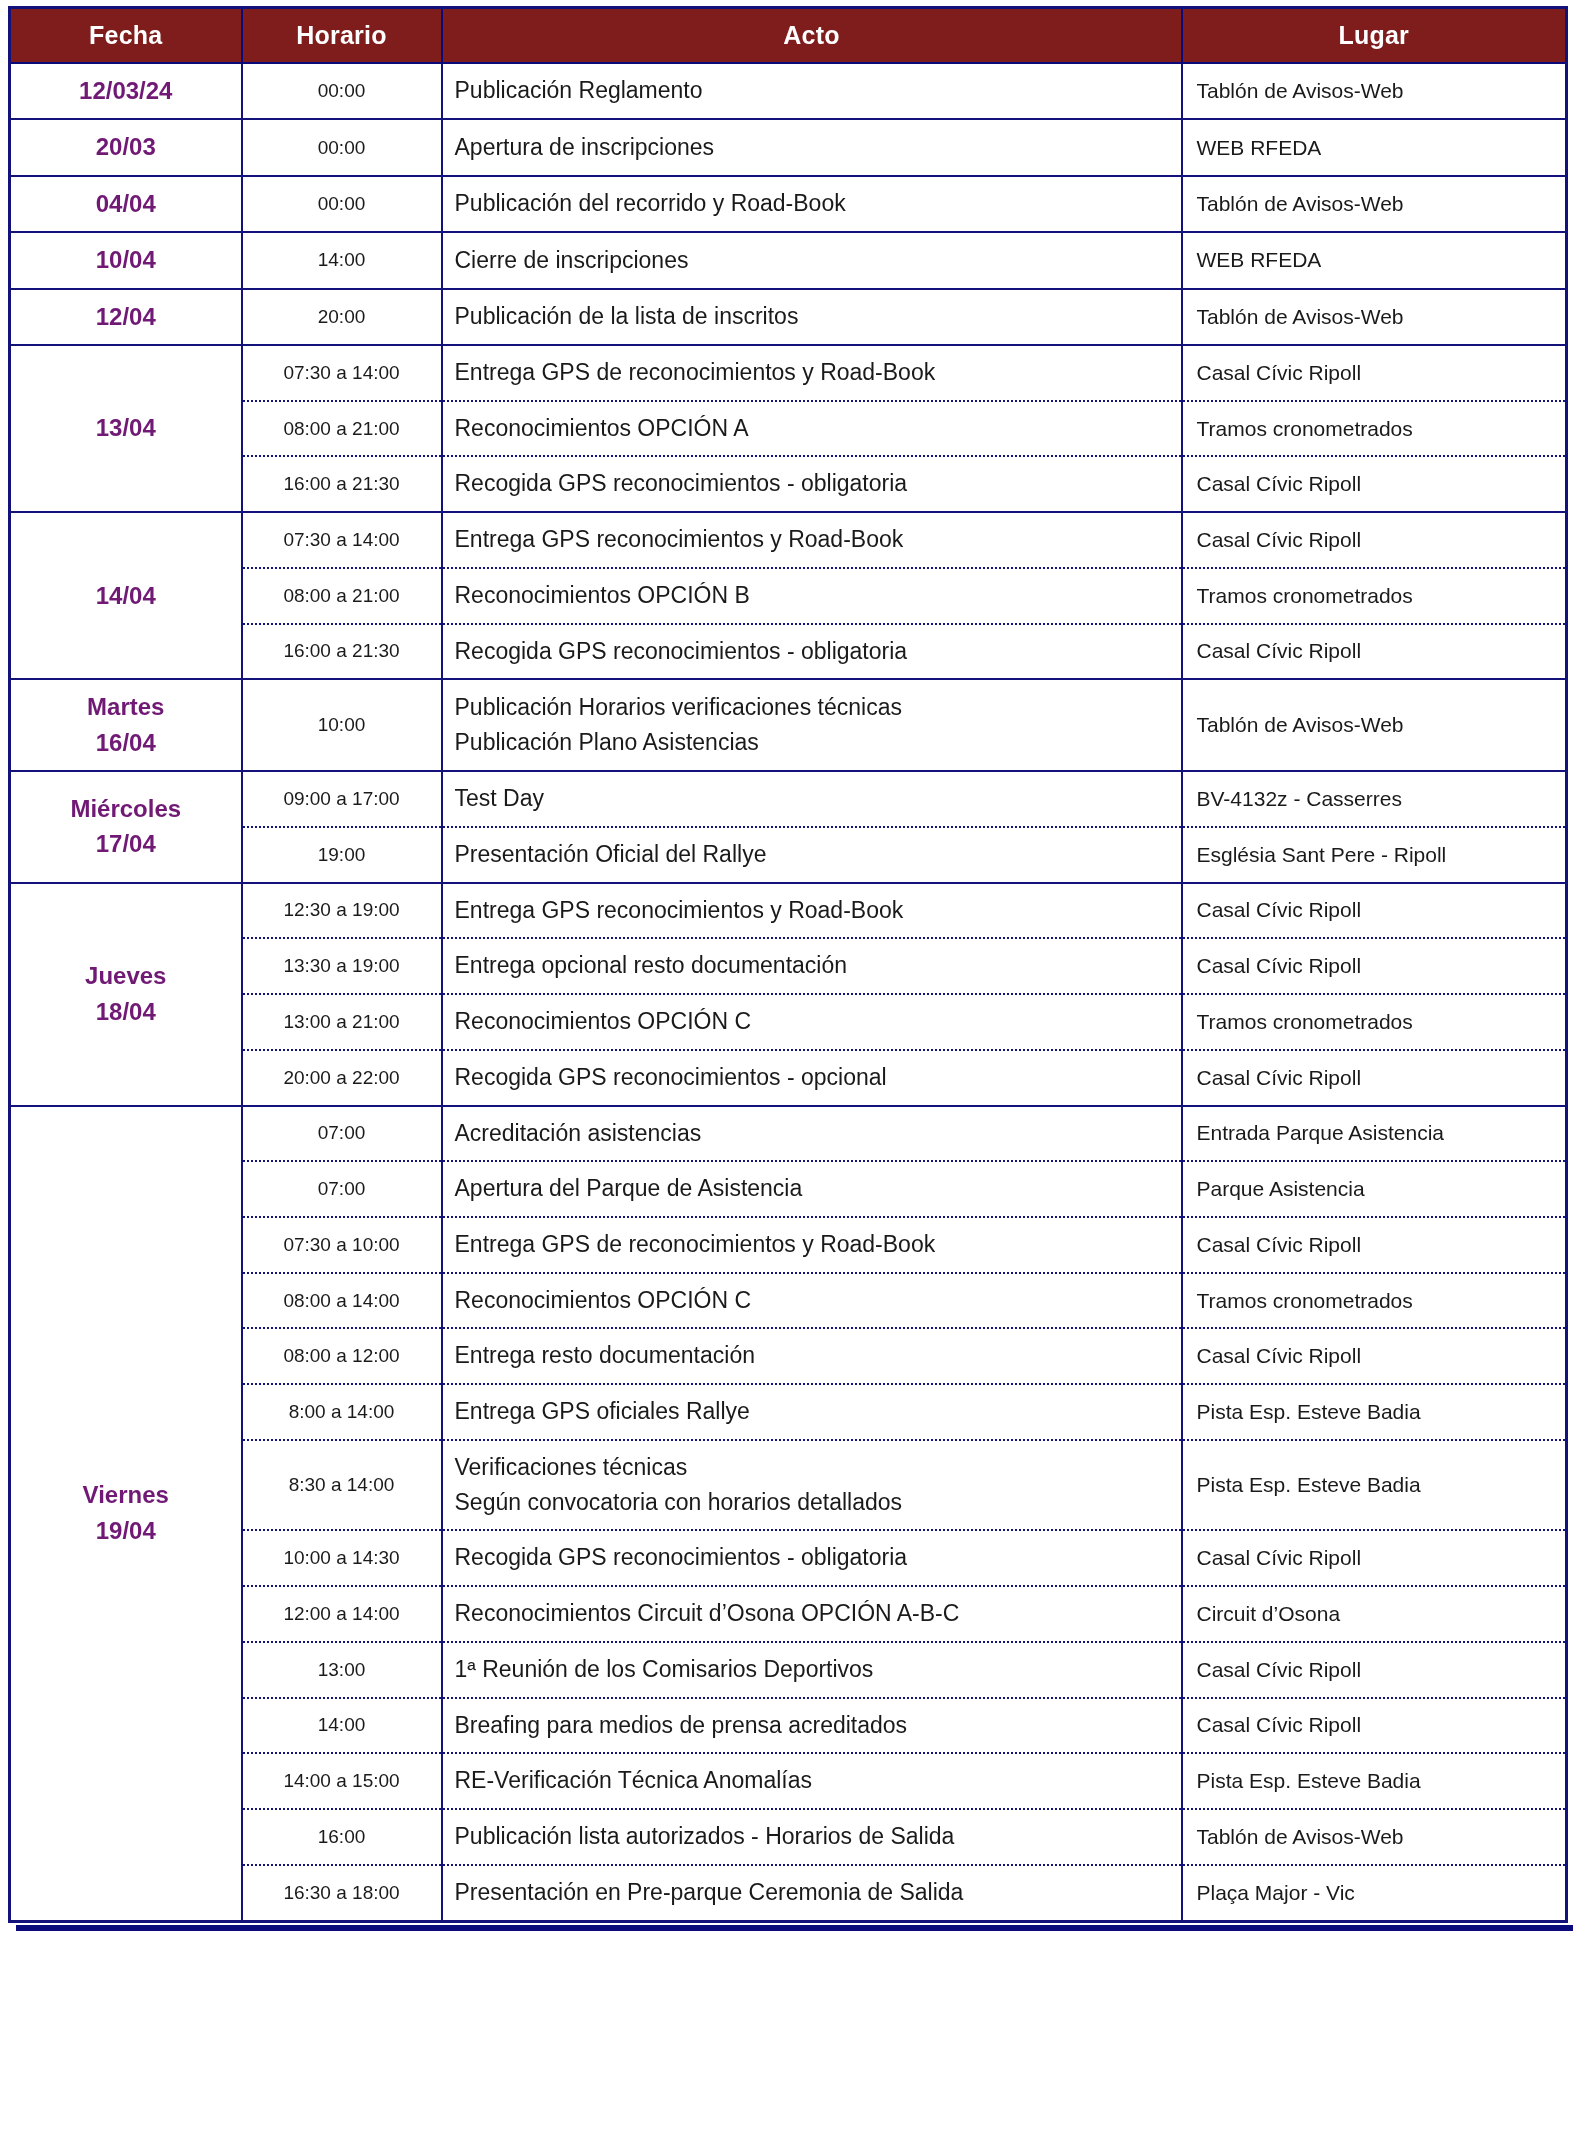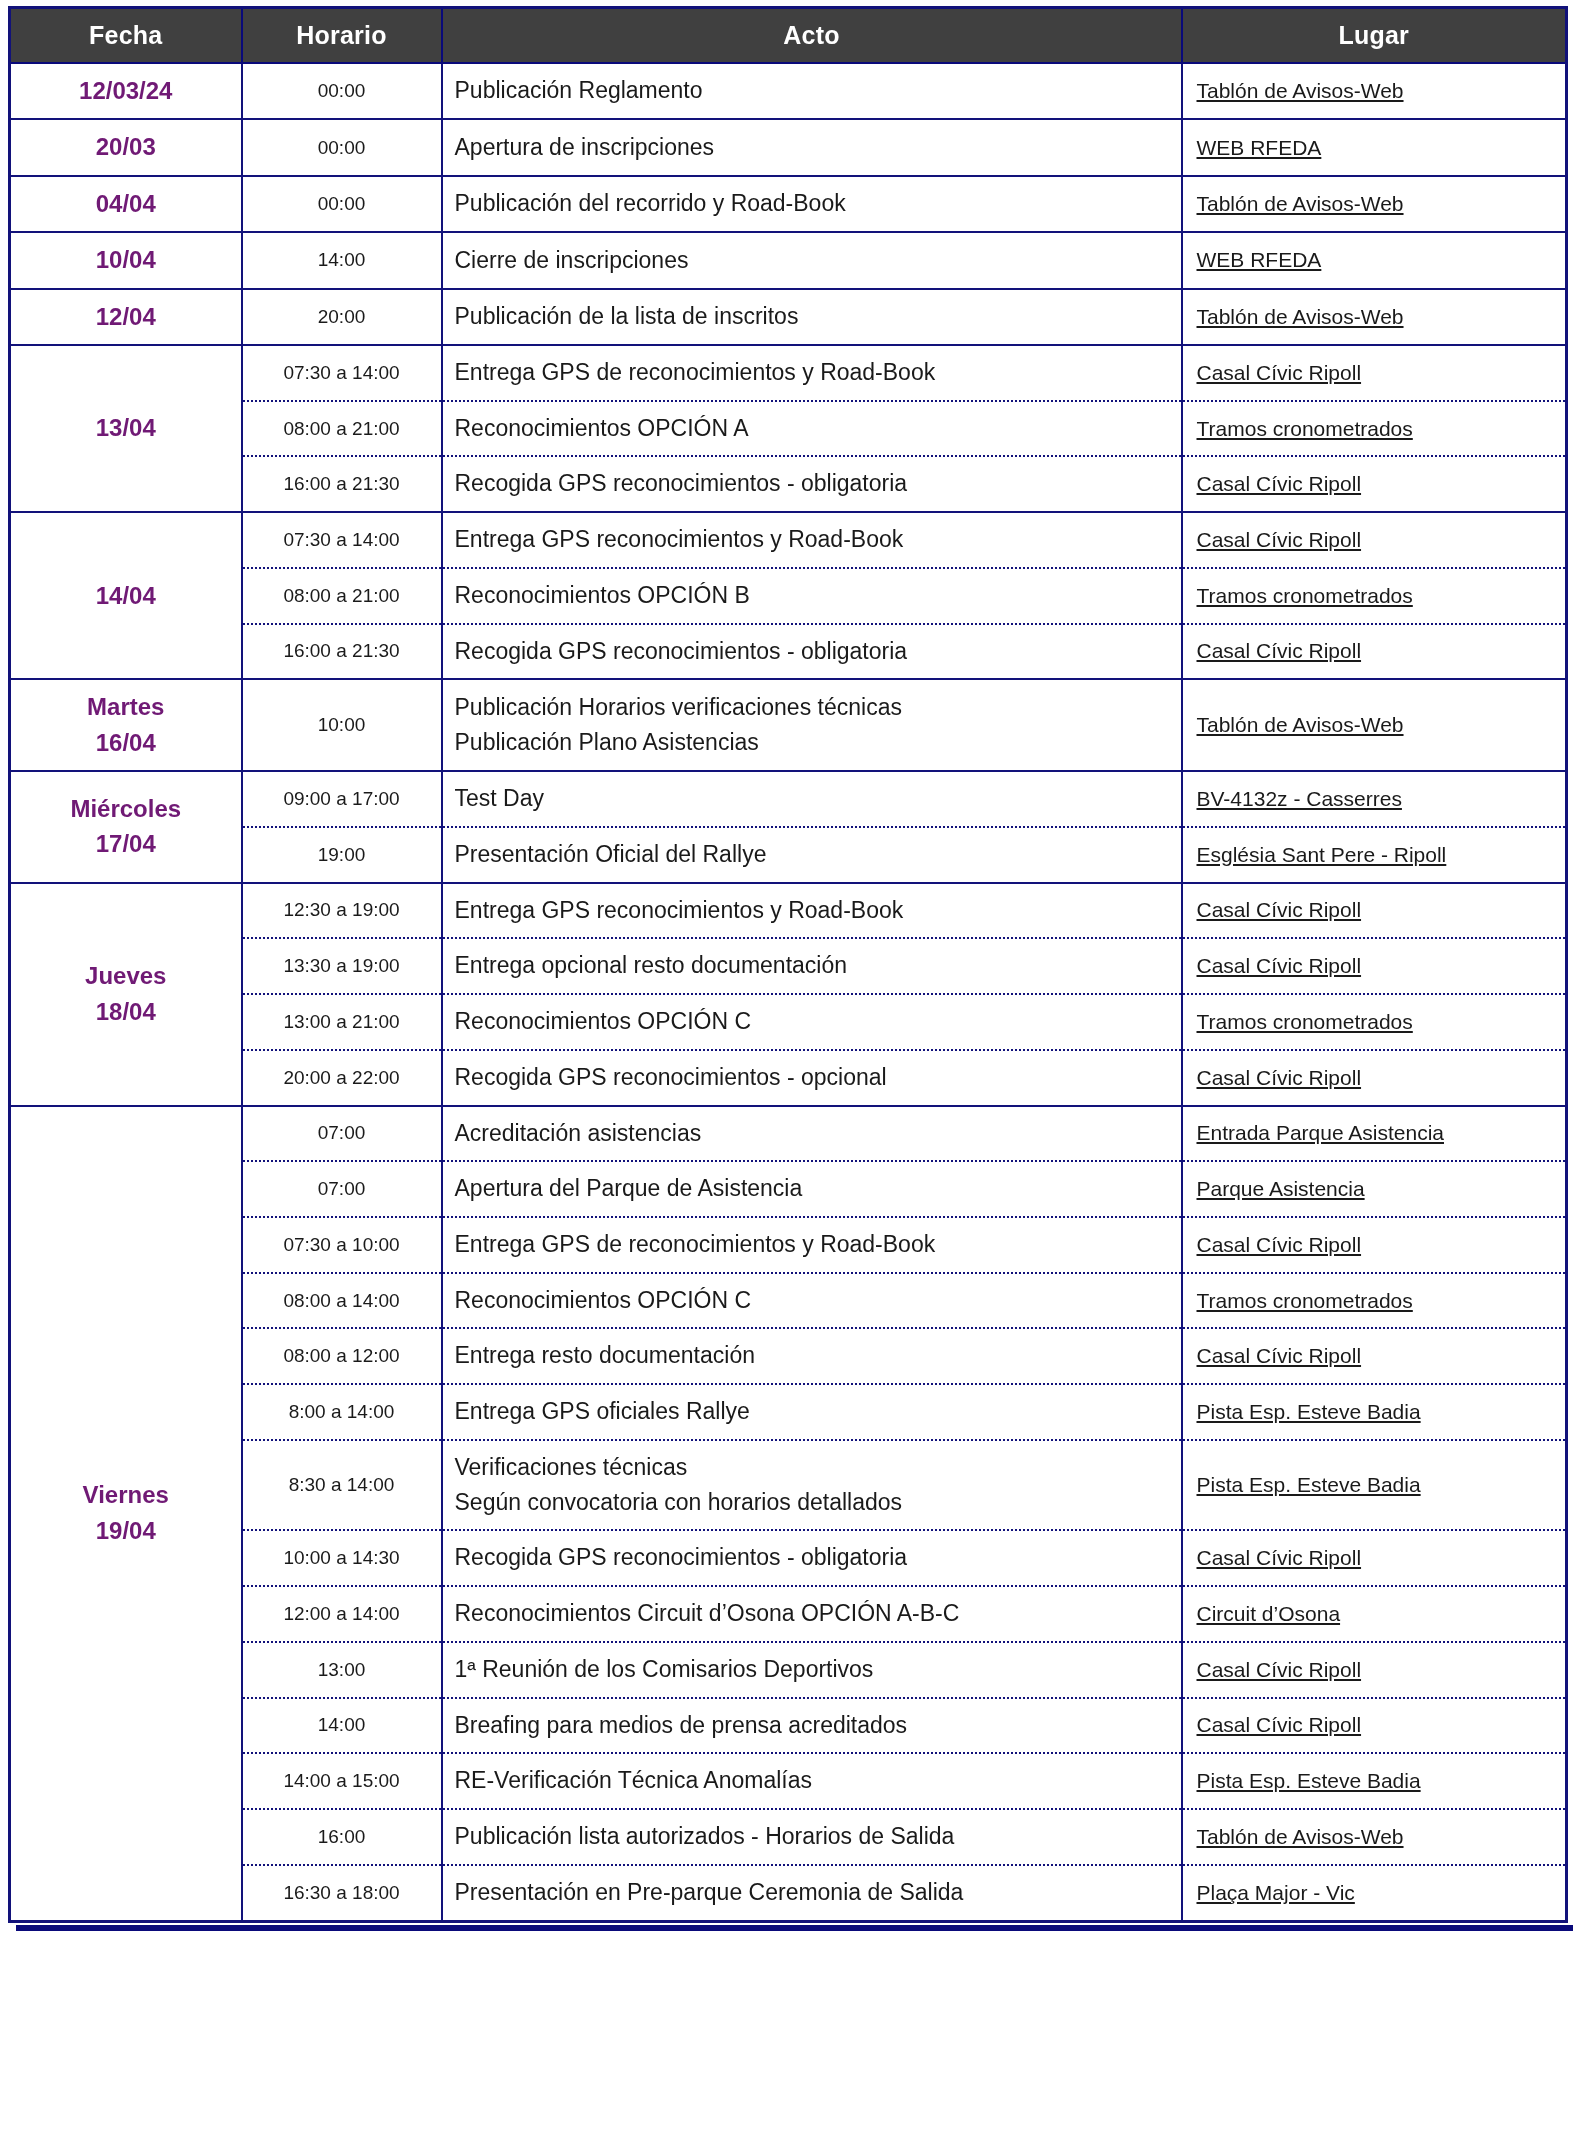--- a/index.html
+++ b/index.html
@@ -21,21 +21,21 @@
     width: 1557px;
     table-layout: fixed;
     border: 3px solid #12127a;
   }
   table.schedule col.c-fecha   { width: 232px; }
   table.schedule col.c-horario { width: 200px; }
   table.schedule col.c-acto    { width: 740px; }
   table.schedule col.c-lugar   { width: 385px; }
 
   thead th {
-    background: #404040;
+    background: #7f1d1d;
     color: #ffffff;
     font-size: 25px;
     font-weight: bold;
     padding: 12px 6px;
     border: 2px solid #0a0a7a;
     text-align: center;
     letter-spacing: .2px;
   }
 
   tbody td {
@@ -65,21 +65,20 @@
     border-right: 2px solid #12127a;
     text-align: left;
     padding-left: 12px;
     line-height: 1.38;
   }
   tbody td.lugar {
     border-right: 2px solid #12127a;
     text-align: left;
     padding-left: 14px;
     font-size: 21px;
-    text-decoration: underline;
   }
 
   
   tr.solid > td { border-top: 2px solid #12127a; }
   tr.dotted > td { border-top: 2px dotted #12127a; }
   tr.first > td { border-top: none; }
 
   .two-line div { display: block; }
   .two-line div + div { margin-top: 3px; }
 

